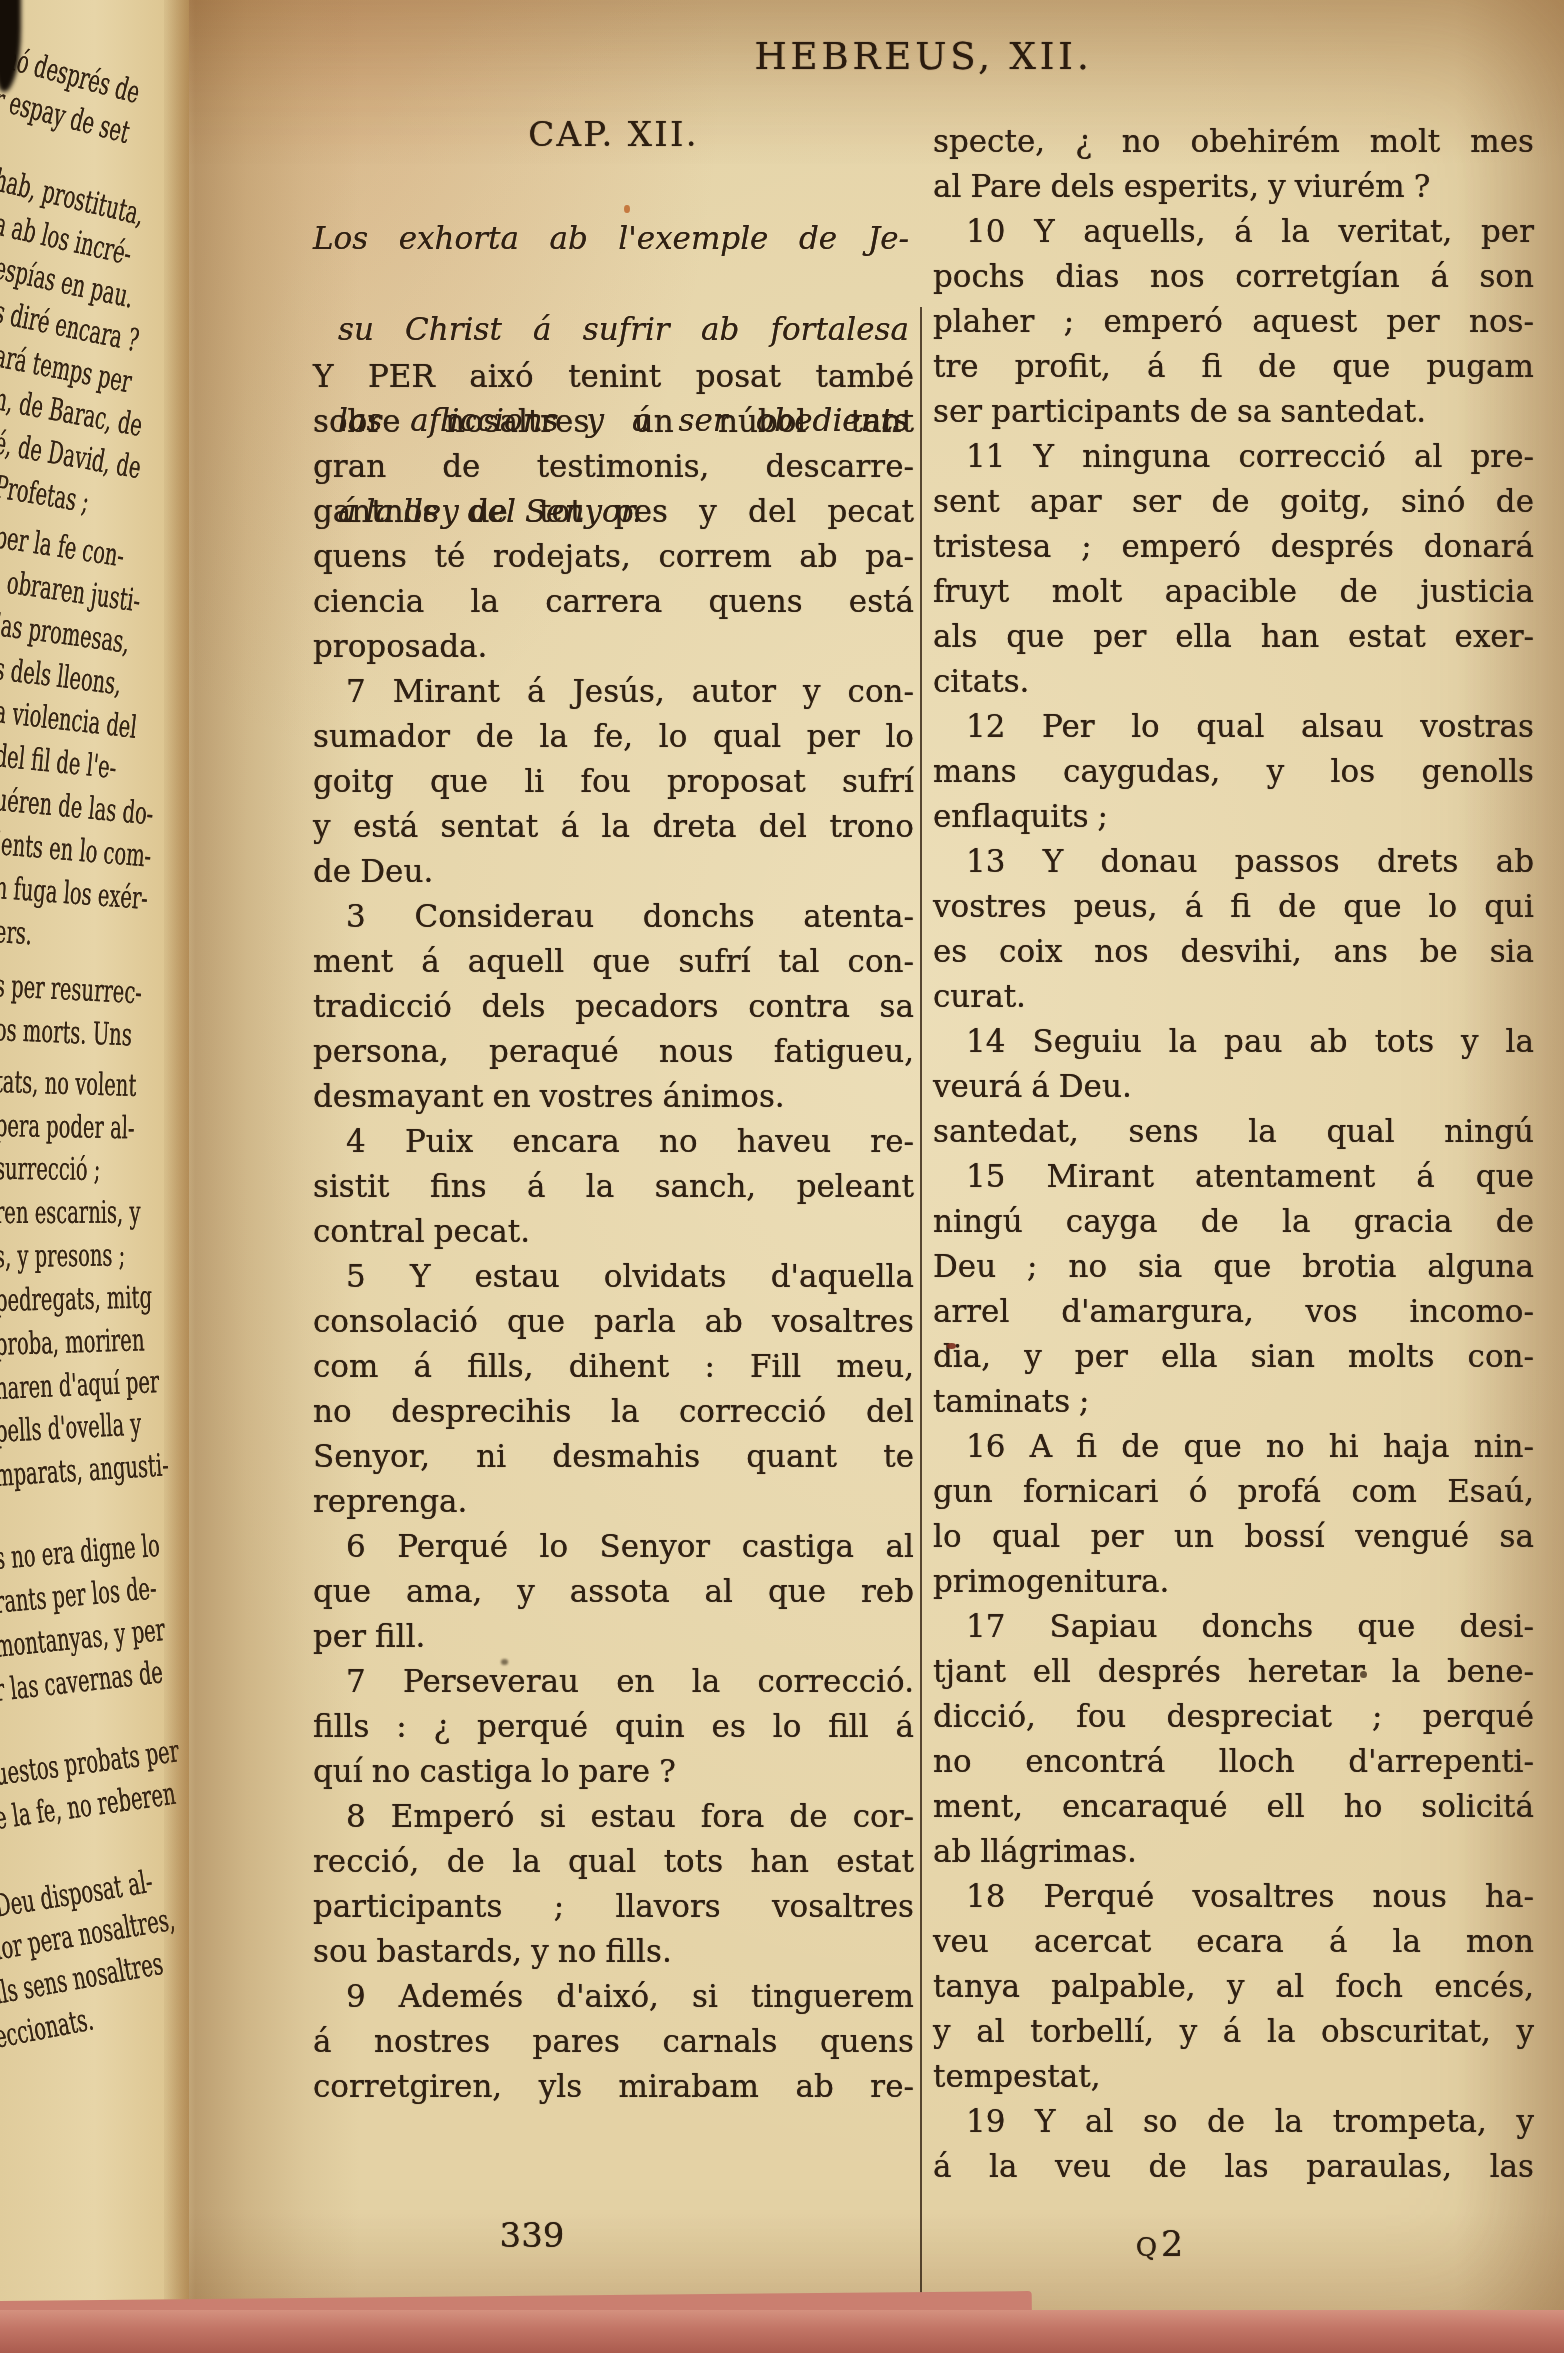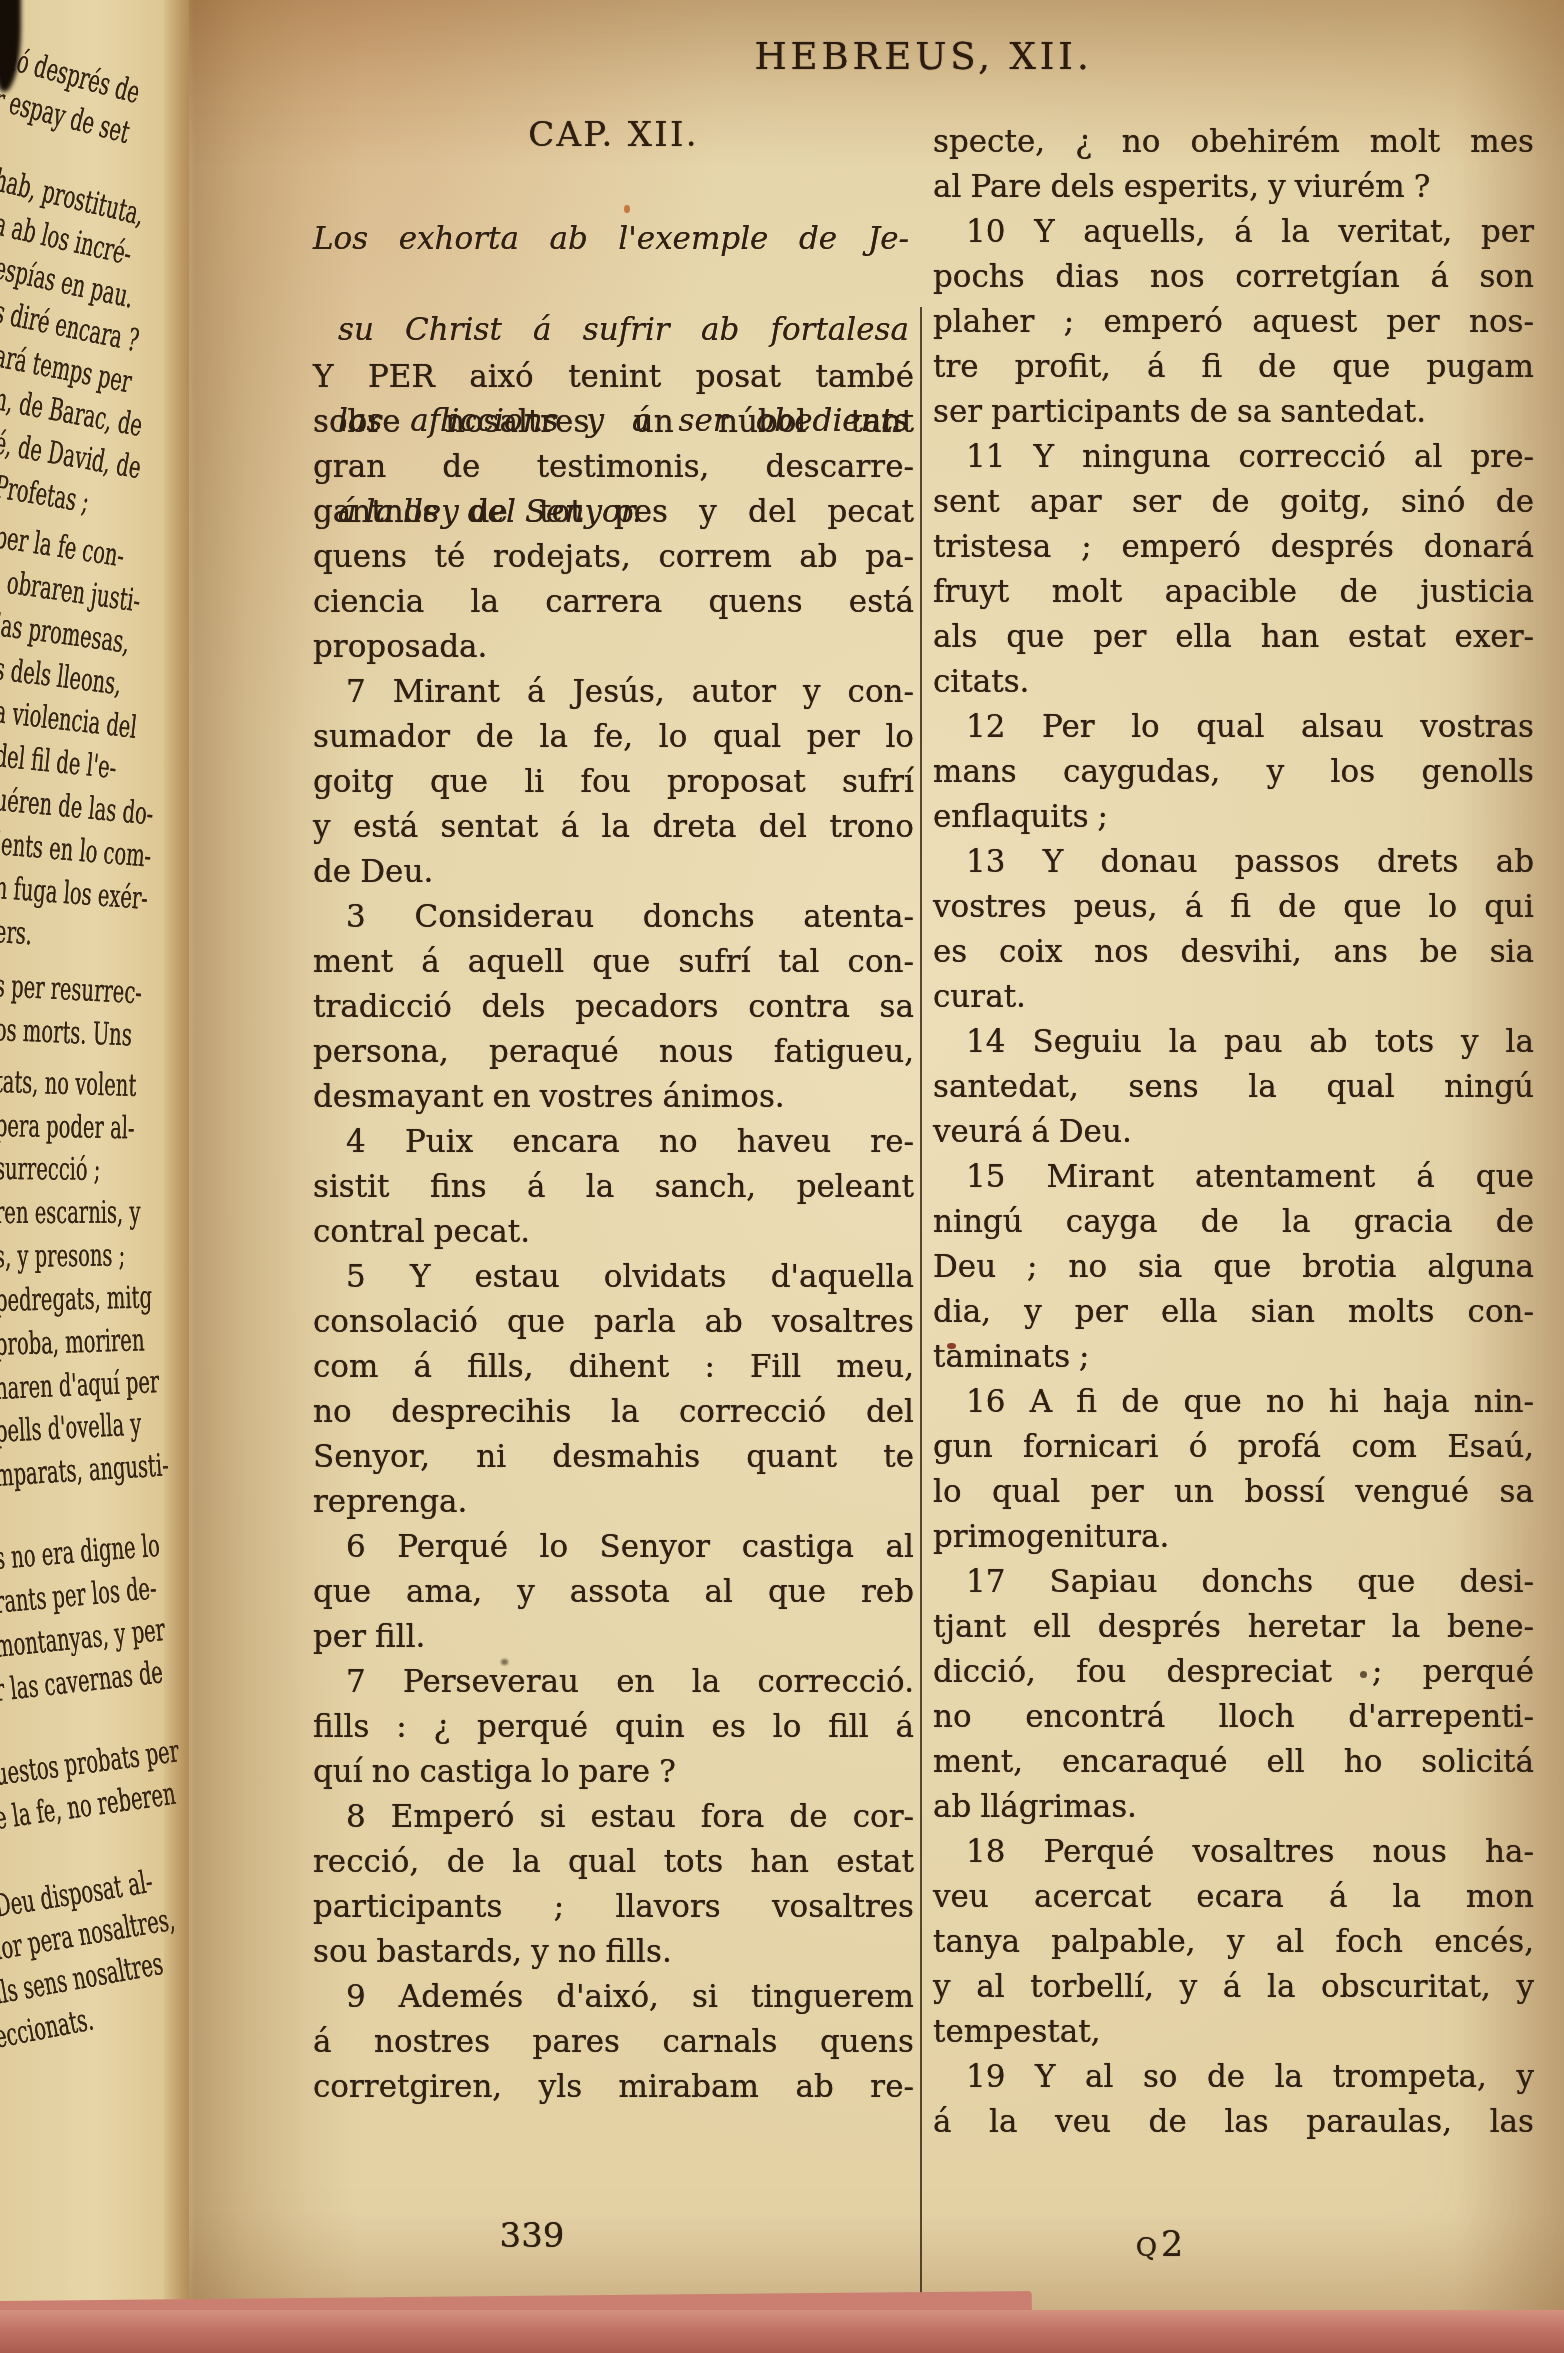--- a/index.html
+++ b/index.html
@@ -220,25 +220,26 @@
       <div class="bl">als que per ella han estat exer-</div>
       <div class="bl end">citats.</div>
       <div class="bl ind">12 Per lo qual alsau vostras</div>
       <div class="bl">mans caygudas, y los genolls</div>
       <div class="bl end">enflaquits ;</div>
       <div class="bl ind">13 Y donau passos drets ab</div>
       <div class="bl">vostres peus, á fi de que lo qui</div>
       <div class="bl">es coix nos desvihi, ans be sia</div>
       <div class="bl end">curat.</div>
       <div class="bl ind">14 Seguiu la pau ab tots y la</div>
+      <div class="bl end">veurá á Deu.</div>
       <div class="bl">santedat, sens la qual ningú</div>
-      <div class="bl end">veurá á Deu.</div>
       <div class="bl ind">15 Mirant atentament á que</div>
       <div class="bl">ningú cayga de la gracia de</div>
       <div class="bl">Deu ; no sia que brotia alguna</div>
+      <div class="bl">arrel d'amargura, vos incomo-</div>
       <div class="bl">dia, y per ella sian molts con-</div>
       <div class="bl end">taminats ;</div>
       <div class="bl ind">16 A fi de que no hi haja nin-</div>
       <div class="bl">gun fornicari ó profá com Esaú,</div>
       <div class="bl">lo qual per un bossí vengué sa</div>
       <div class="bl end">primogenitura.</div>
       <div class="bl ind">17 Sapiau donchs que desi-</div>
       <div class="bl">tjant ell després heretar la bene-</div>
       <div class="bl">dicció, fou despreciat ; perqué</div>
       <div class="bl">no encontrá lloch d'arrepenti-</div>

